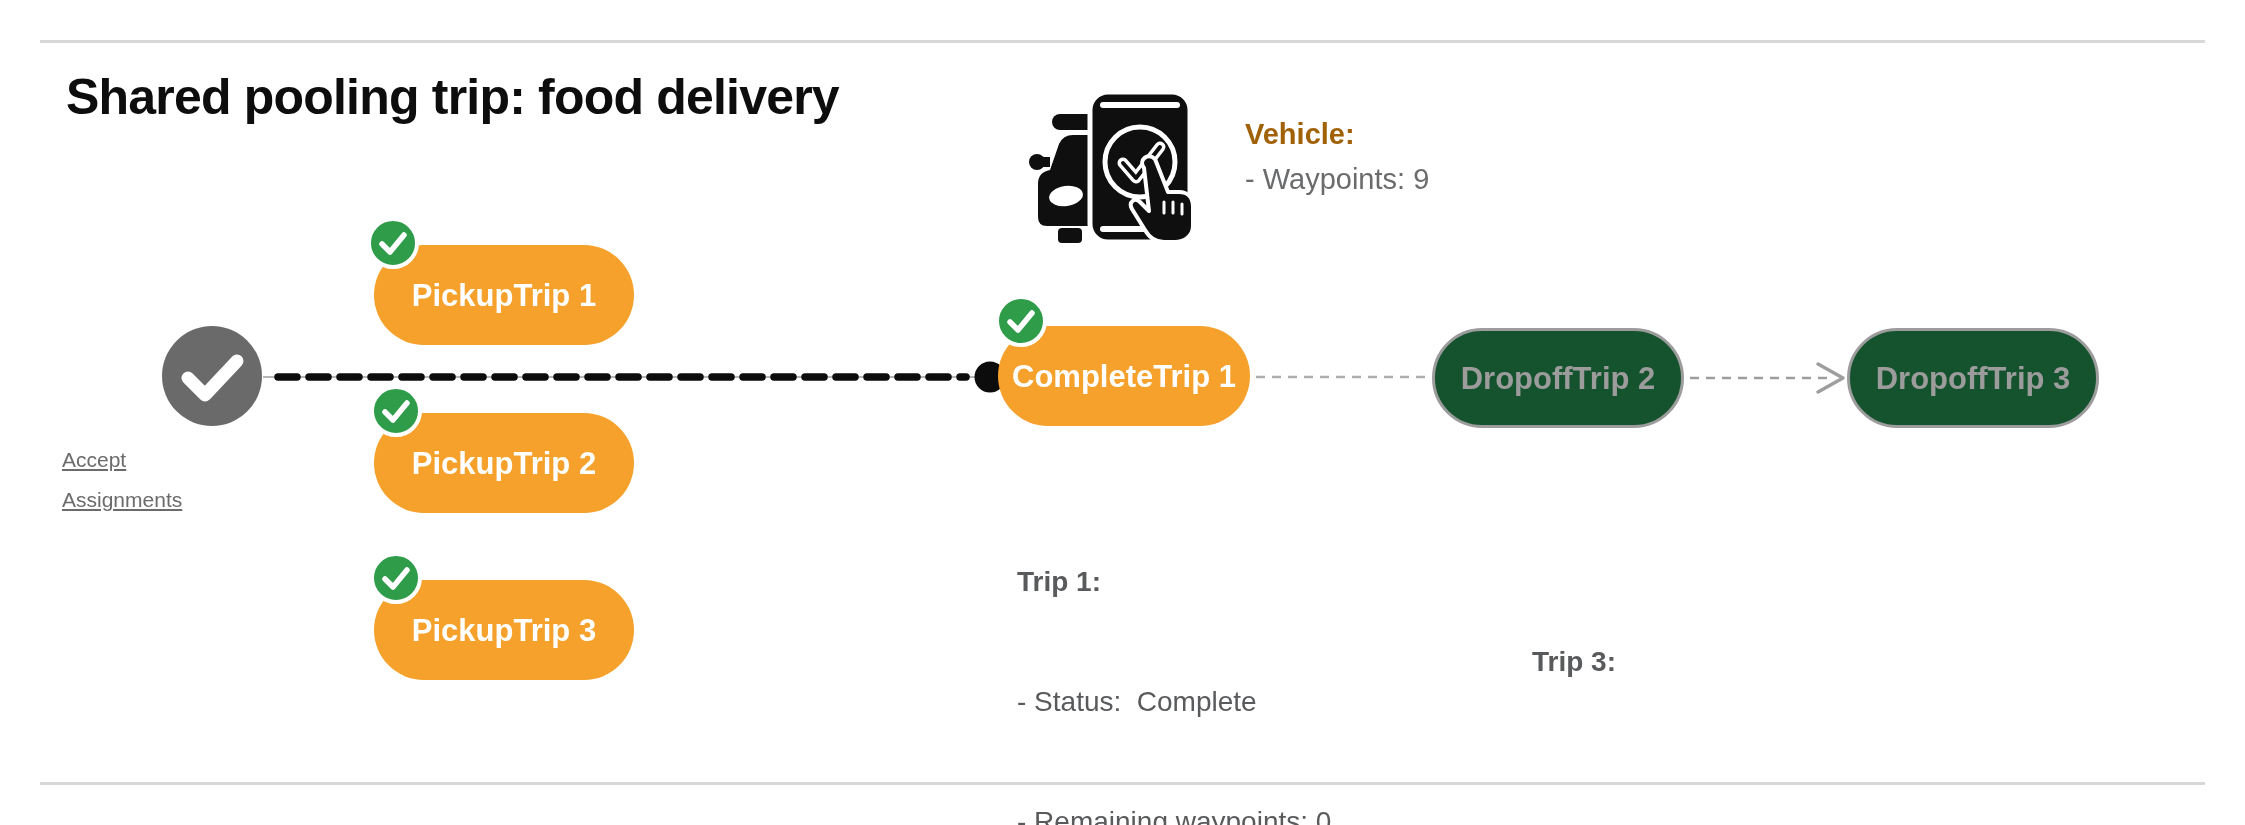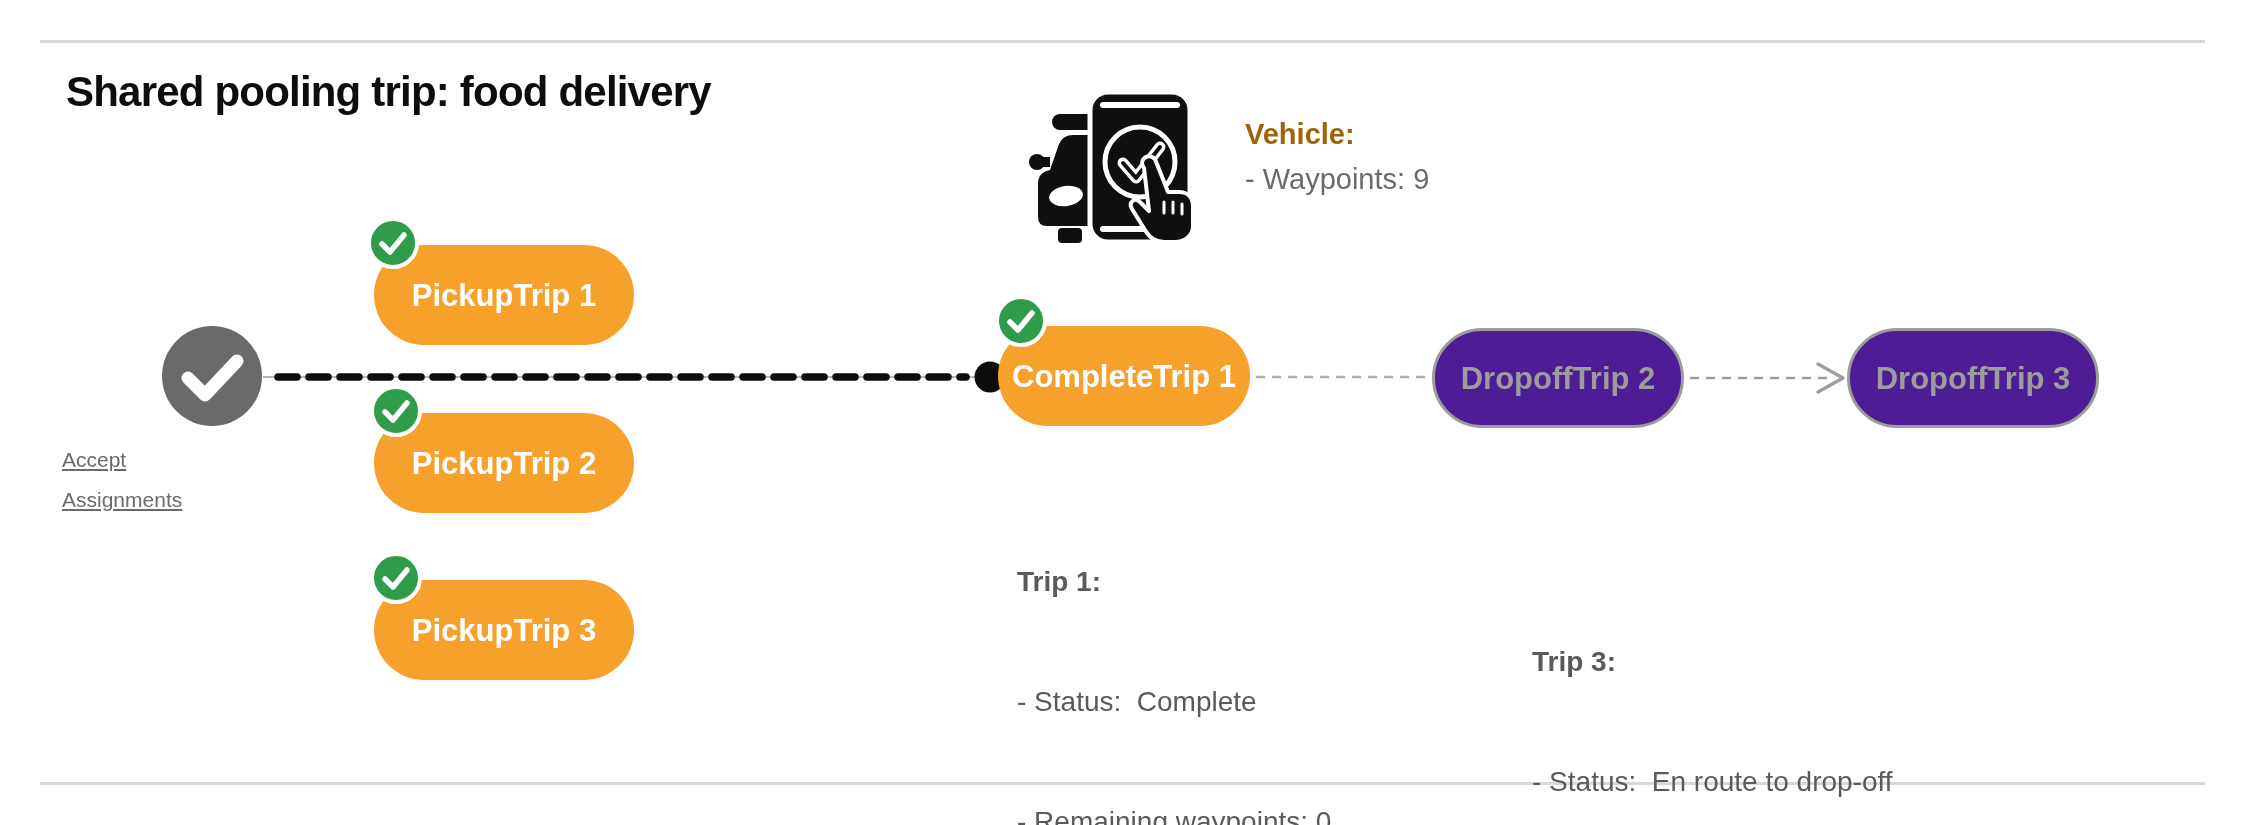--- a/index.html
+++ b/index.html
@@ -5,21 +5,21 @@
   html,body{margin:0;padding:0;background:#ffffff;}
   .slide{
     position:relative;width:2245px;height:825px;background:#ffffff;overflow:hidden;
     font-family:"Liberation Sans","DejaVu Sans",sans-serif;
   }
   .divider{position:absolute;left:40px;width:2165px;height:3px;background:#D8D8D8;}
   .divider.top{top:40px;}
   .divider.bottom{top:782px;}
   .title{
     position:absolute;left:66px;top:68px;margin:0;
-    font-size:42px;font-weight:bold;color:#0D0D0D;letter-spacing:-0.8px;
+    font-size:50px;font-weight:bold;color:#0D0D0D;letter-spacing:-0.8px;
   }
   .vehicle-icon{position:absolute;left:1028px;top:90px;width:170px;height:158px;}
   .vehicle-info{position:absolute;left:1245px;top:112px;font-size:29px;line-height:45px;color:#6A6B6D;}
   .vehicle-info .vi-head{font-weight:bold;color:#a16207;}
 
   .connectors{position:absolute;left:0;top:0;pointer-events:none;}
 
   .node-circle{
     position:absolute;left:162px;top:326px;width:100px;height:100px;border-radius:50%;
     background:#6A6A6A;display:flex;align-items:center;justify-content:center;
@@ -28,21 +28,21 @@
     position:absolute;left:62px;top:440px;width:300px;text-align:left;
     font-size:21px;line-height:40px;color:#6B6B6B;text-decoration:underline;
   }
 
   .pill{
     position:absolute;border-radius:52px;display:flex;flex-direction:row;
     align-items:center;justify-content:center;text-align:center;
     font-weight:bold;font-size:31px;line-height:37px;
   }
   .pill.orange{background:#F5A12B;color:#ffffff;width:260px;height:100px;}
-  .pill.outline{background:#4c1d95;border:3px solid #9C9C9C;color:#9C9C9C;width:246px;height:94px;}
+  .pill.outline{background:#14532d;border:3px solid #9C9C9C;color:#9C9C9C;width:246px;height:94px;}
   #pickup1{left:374px;top:245px;}
   #pickup2{left:374px;top:413px;}
   #pickup3{left:374px;top:580px;}
   #complete1{left:998px;top:326px;width:252px;}
   #dropoff2{left:1432px;top:328px;}
   #dropoff3{left:1847px;top:328px;}
 
   .badge{
     position:absolute;width:44px;height:44px;border-radius:50%;
     background:#2E9C49;border:4px solid #ffffff;box-sizing:content-box;z-index:5;
@@ -168,17 +168,16 @@
     <div class="head">Trip 1:</div>
     <div>- Status:  Complete</div>
     <div>- Remaining waypoints: 0</div>
     
     
     
   </div>
 
   <div class="status-block" id="status-right">
     <div class="head">Trip 3:</div>
-    <div>- Status:  En route to drop-off</div>
     
   </div>
 
 </div>
 
 </body></html>

